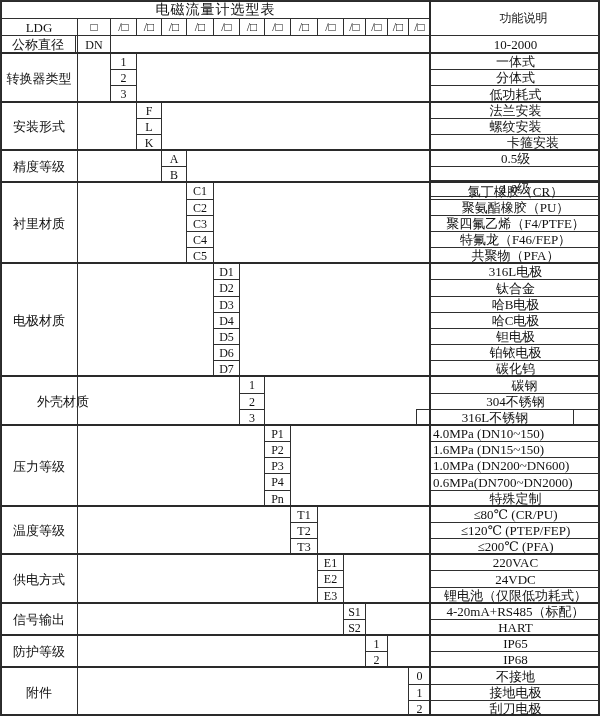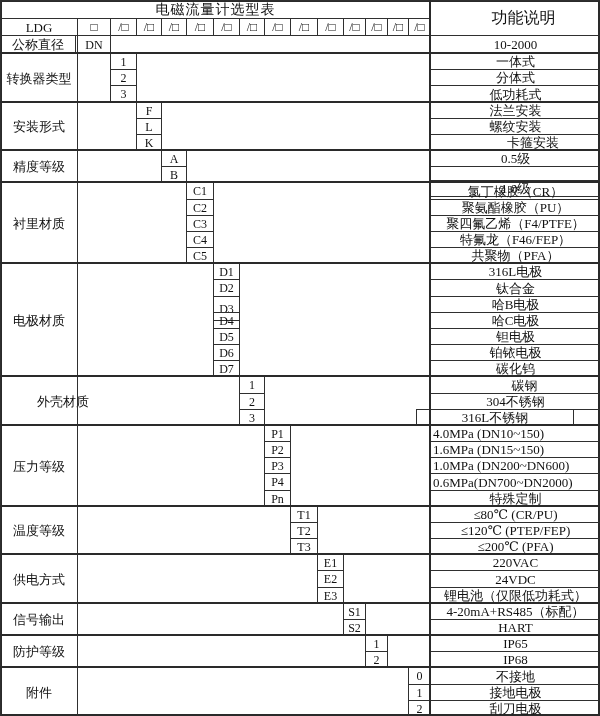--- a/index.html
+++ b/index.html
@@ -8,21 +8,21 @@
     font-family:"Liberation Serif","DejaVu Serif",serif;
     color:#111;overflow:hidden;
     outline:2px solid #2a2a2a;outline-offset:-2px;
   }
   .cell{
     position:absolute;box-sizing:border-box;border:1px solid #2f2f2f;
     display:flex;align-items:center;justify-content:center;
     font-size:13px;line-height:1;white-space:nowrap;background:transparent;
   }
   .cell.title{font-size:14px;letter-spacing:1px;}
-  .cell.hdr{font-size:16px;padding-left:16px;}
+  .cell.hdr{font-size:12px;padding-left:16px;}
   .cell.codecell{font-size:12px;}
   .cell.alignleft{justify-content:flex-start;padding-left:2px;}
   .sep-h{position:absolute;left:0;width:600px;height:2px;background:#2a2a2a;}
   .sep-v{position:absolute;top:0;width:2px;height:716px;background:#2a2a2a;}
 </style>
 </head>
 <body>
 
 <div id="sheet">
   <div class="cell title" style="left:0;top:0;width:431px;height:19px">电磁流量计选型表</div>
@@ -88,21 +88,21 @@
     <div class="cell codecell" style="left: 186px; top: 247px; width: 28px; height: 17px;">C5</div>
     <div class="cell" style="left: 430px; top: 247px; width: 171px; height: 17px;">共聚物（PFA）</div>
     <div class="cell" style="left: 213px; top: 182px; width: 218px; height: 82px;"></div>
     <div class="sep-h" style="top: 181px;"></div>
     <div class="cell" style="left: 0px; top: 263px; width: 78px; height: 114px;">电极材质</div>
     <div class="cell" style="left: 77px; top: 263px; width: 137px; height: 114px;"></div>
     <div class="cell codecell" style="left: 213px; top: 263px; width: 27px; height: 17px;">D1</div>
     <div class="cell" style="left: 430px; top: 263px; width: 171px; height: 17px; text-align: right;">316L电极</div>
     <div class="cell codecell" style="left: 213px; top: 279px; width: 27px; height: 18px;">D2</div>
     <div class="cell" style="left: 430px; top: 279px; width: 171px; height: 18px;">钛合金</div>
-    <div class="cell codecell" style="left: 213px; top: 296px; width: 27px; height: 25px;">D3</div>
+    <div class="cell codecell" style="left: 213px; top: 296px; width: 27px; height: 17px;">D3</div>
     <div class="cell" style="left: 430px; top: 296px; width: 171px; height: 17px;">哈B电极</div>
     <div class="cell codecell" style="left: 213px; top: 312px; width: 27px; height: 17px;">D4</div>
     <div class="cell" style="left: 430px; top: 312px; width: 171px; height: 17px;">哈C电极</div>
     <div class="cell codecell" style="left: 213px; top: 328px; width: 27px; height: 17px;">D5</div>
     <div class="cell" style="left: 430px; top: 328px; width: 171px; height: 17px;">钽电极</div>
     <div class="cell codecell" style="left: 213px; top: 344px; width: 27px; height: 17px;">D6</div>
     <div class="cell" style="left: 430px; top: 344px; width: 171px; height: 17px;">铂铱电极</div>
     <div class="cell codecell" style="left: 213px; top: 360px; width: 27px; height: 17px;">D7</div>
     <div class="cell" style="left: 430px; top: 360px; width: 171px; height: 17px;">碳化钨</div>
     <div class="cell" style="left: 239px; top: 263px; width: 192px; height: 114px;"></div>

